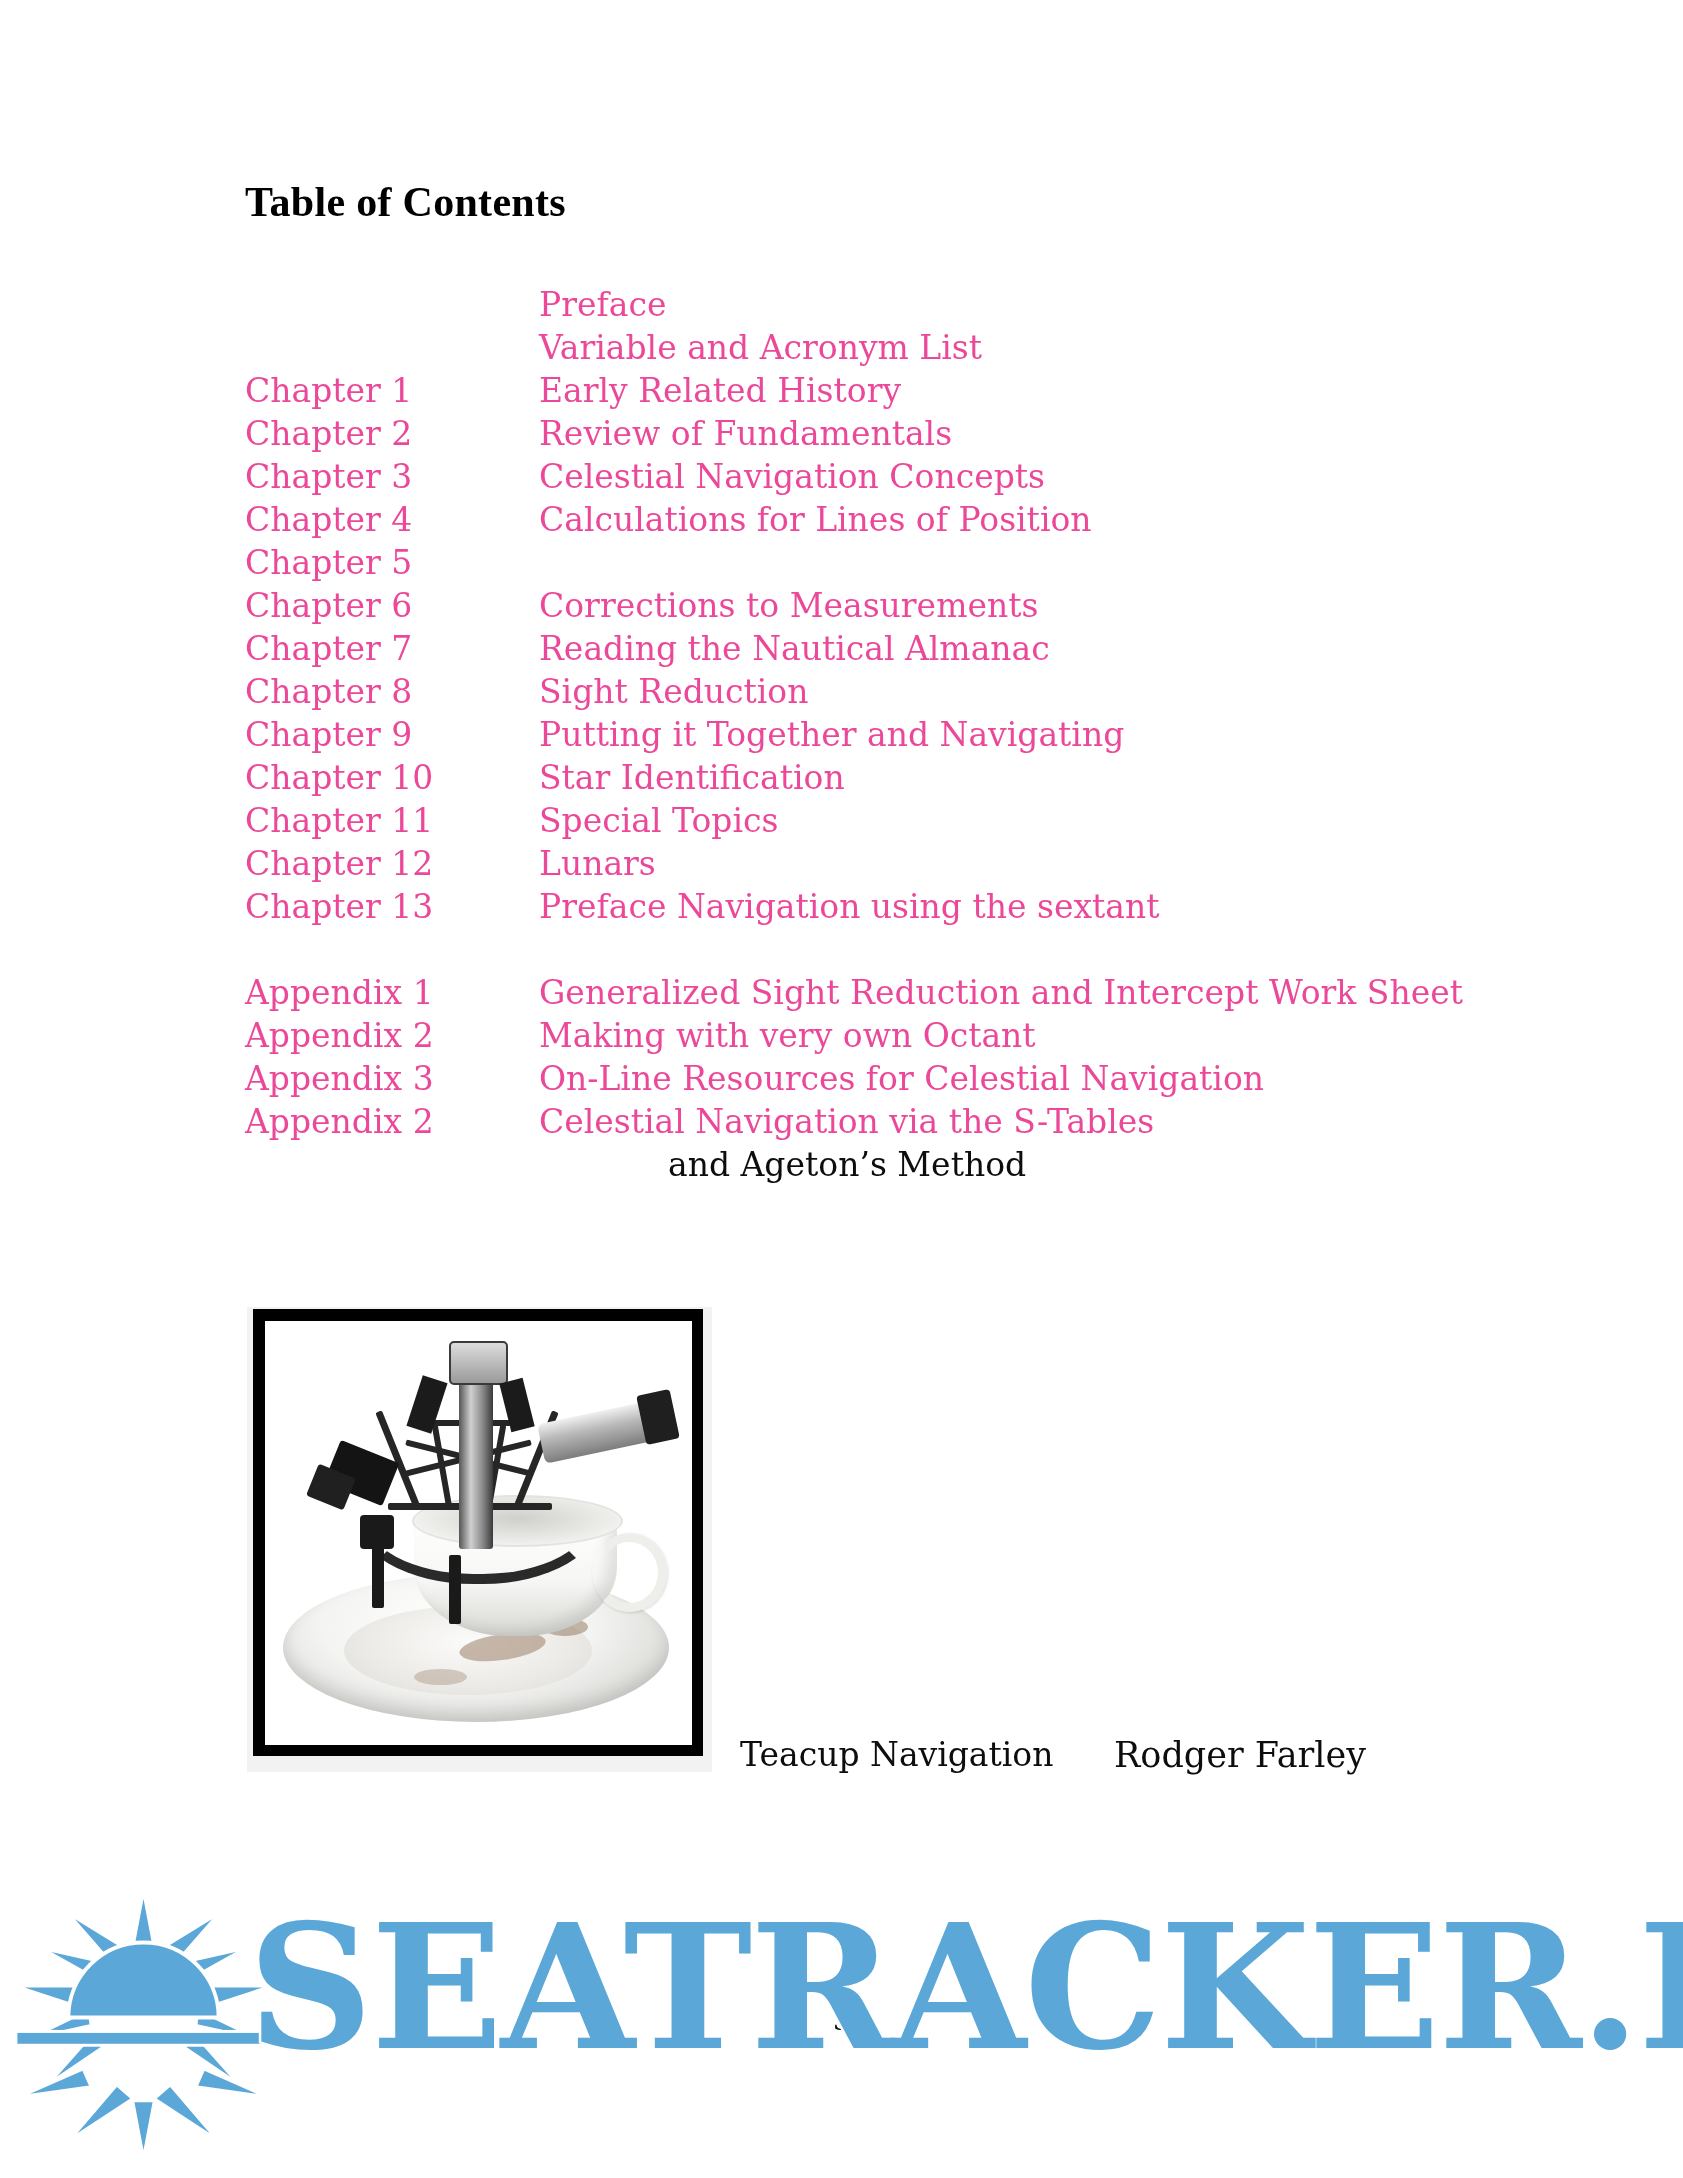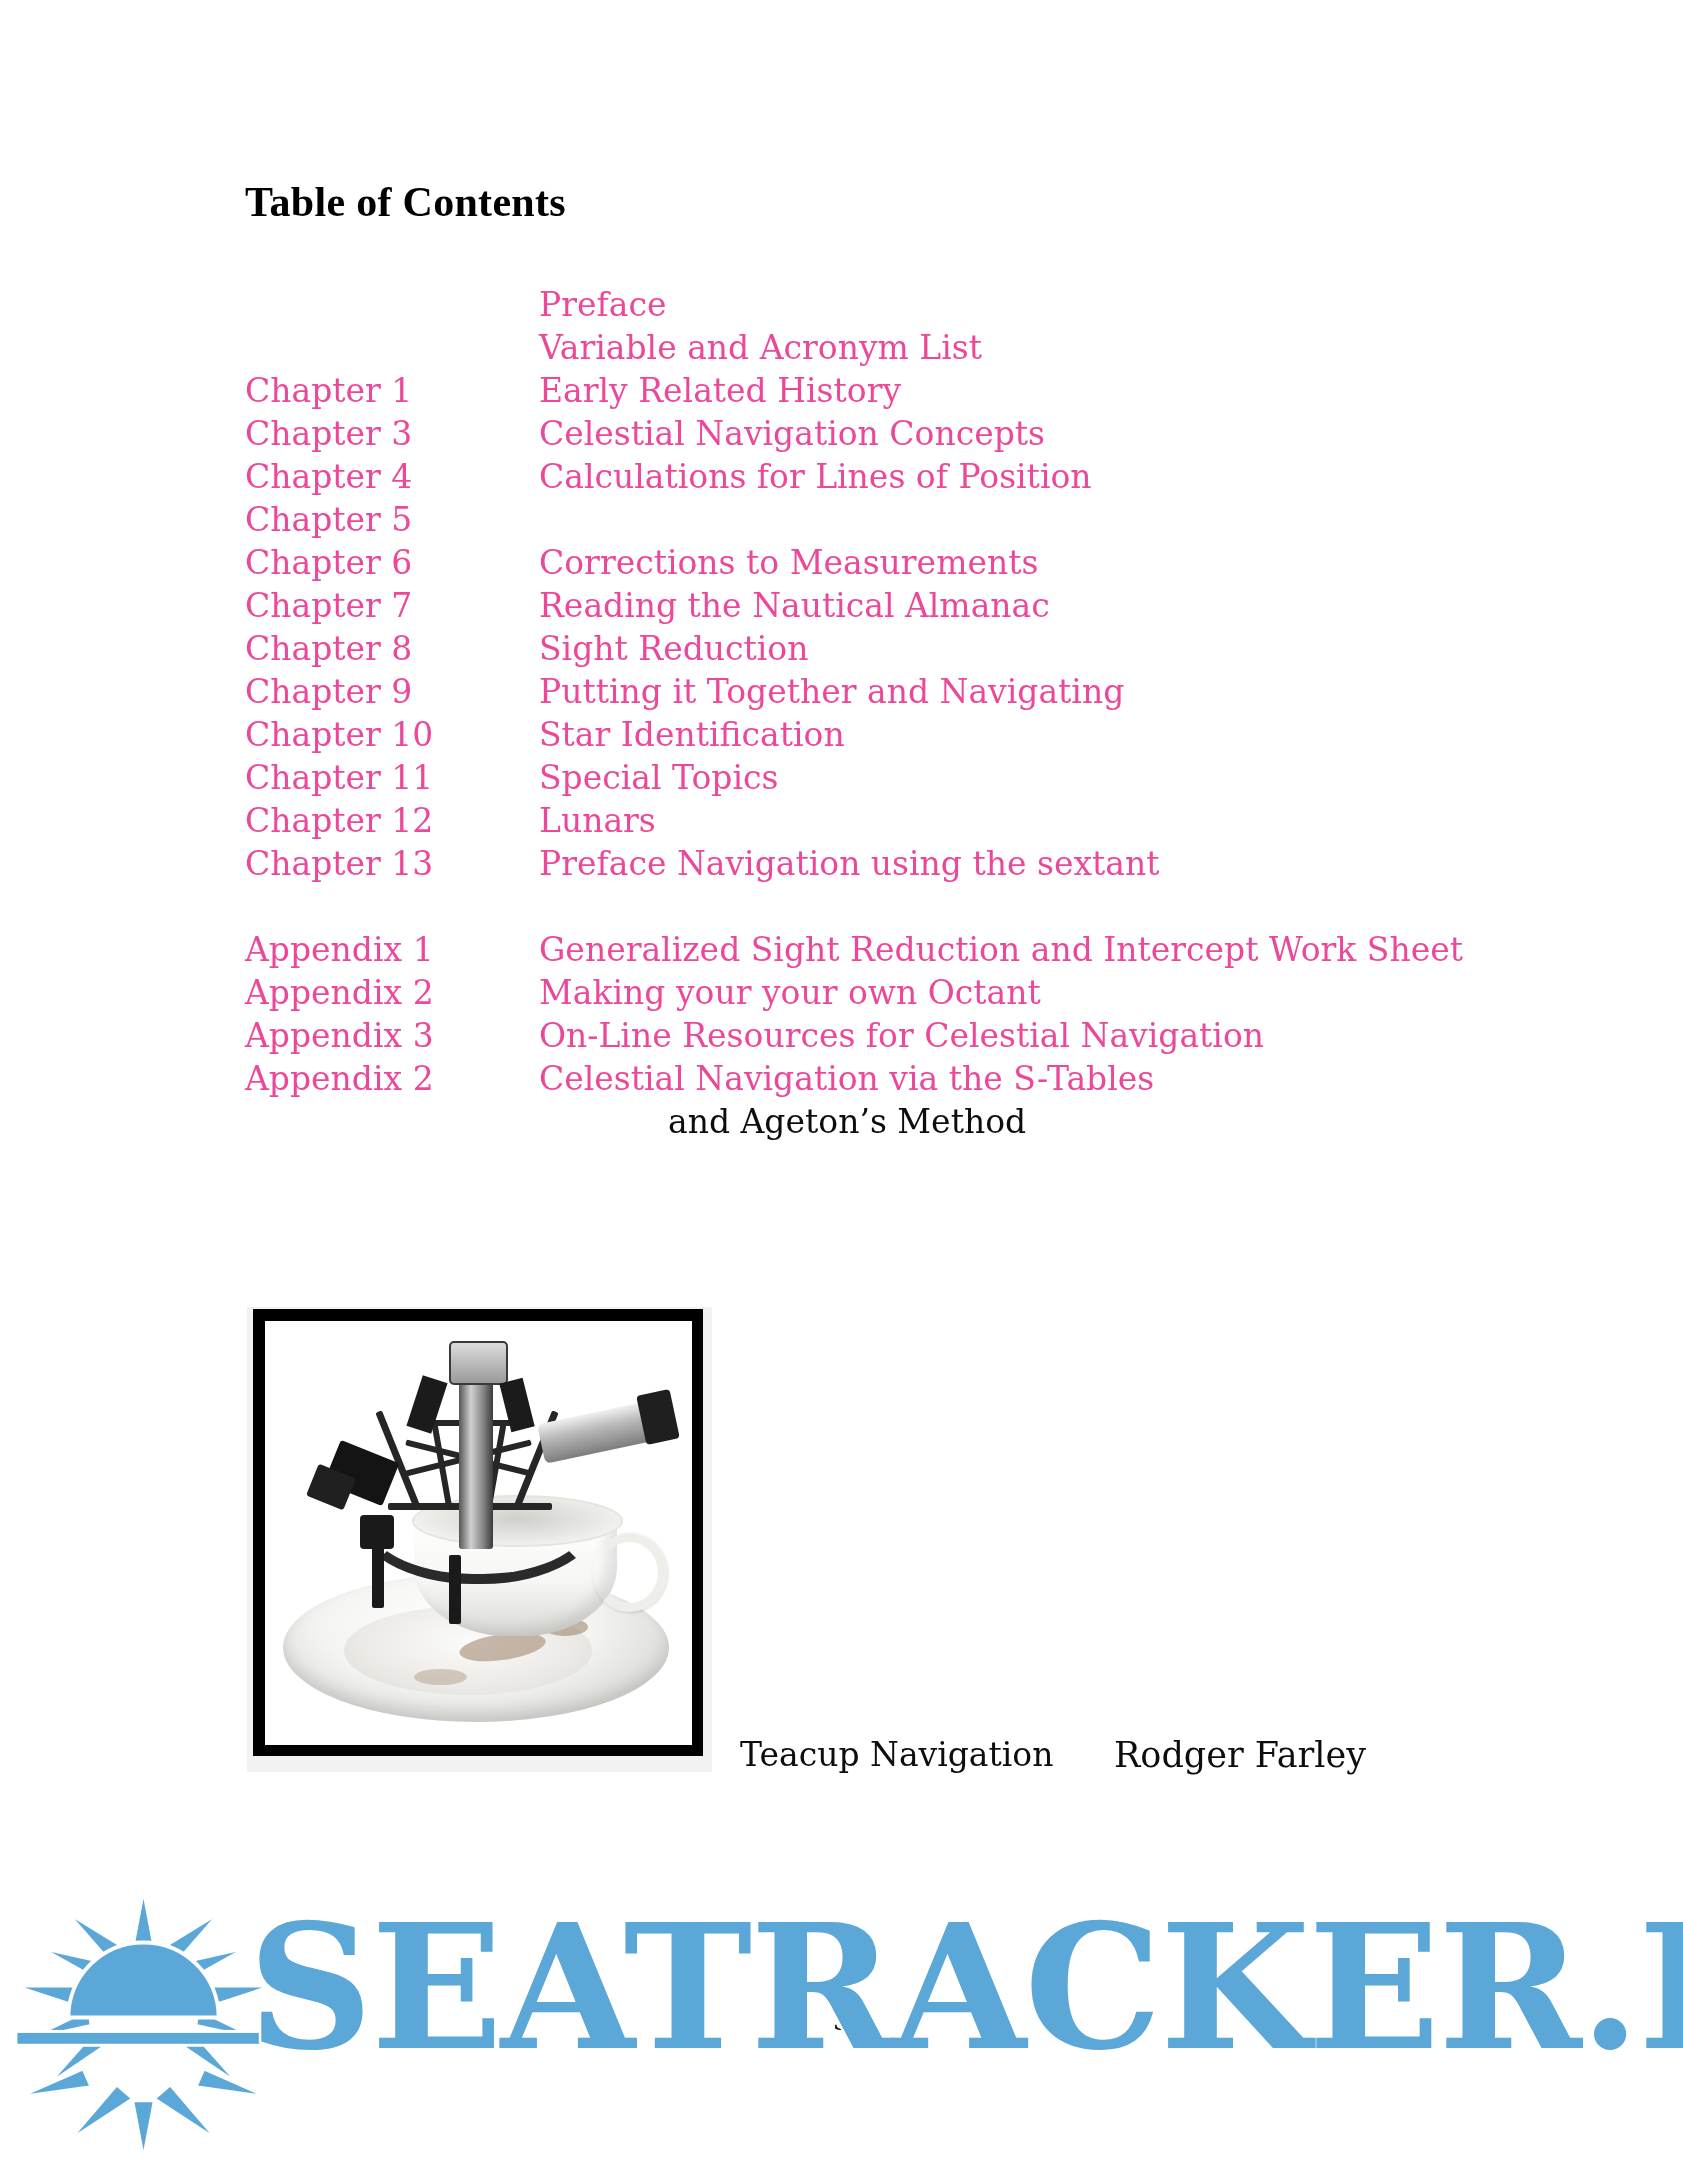--- a/index.html
+++ b/index.html
@@ -378,20 +378,24 @@
     </div>
     <div class="toc-row">
       <span class="toc-label"></span>
       <span class="toc-entry">Variable and Acronym List</span>
     </div>
     <div class="toc-row">
       <span class="toc-label">Chapter 1</span>
       <span class="toc-entry">Early Related History</span>
     </div>
     <div class="toc-row">
+      <span class="toc-label">Chapter 2</span>
+      <span class="toc-entry">Review of Fundamentals</span>
+    </div>
+    <div class="toc-row">
       <span class="toc-label">Chapter 3</span>
       <span class="toc-entry">Celestial Navigation Concepts</span>
     </div>
     <div class="toc-row">
       <span class="toc-label">Chapter 4</span>
       <span class="toc-entry">Calculations for Lines of Position</span>
     </div>
     <div class="toc-row">
       <span class="toc-label">Chapter 5</span>
     </div>
@@ -429,21 +433,21 @@
     </div>
 
     <div class="toc-gap"></div>
 
     <div class="toc-row">
       <span class="toc-label">Appendix 1</span>
       <span class="toc-entry">Generalized Sight Reduction and Intercept Work Sheet</span>
     </div>
     <div class="toc-row">
       <span class="toc-label">Appendix 2</span>
-      <span class="toc-entry">Making your your own Octant</span>
+      <span class="toc-entry">Making with very own Octant</span>
     </div>
     <div class="toc-row">
       <span class="toc-label">Appendix 3</span>
       <span class="toc-entry">On-Line Resources for Celestial Navigation</span>
     </div>
     <div class="toc-row">
       <span class="toc-label">Appendix 2</span>
       <span class="toc-entry">Celestial Navigation via the S-Tables</span>
     </div>
     <div class="toc-cont">

